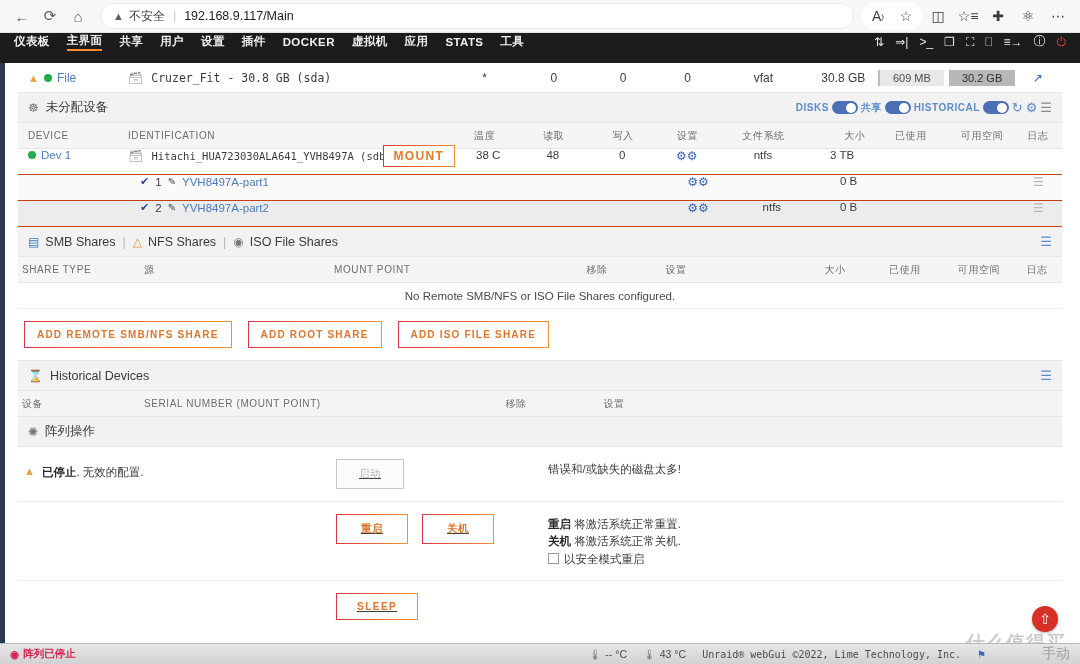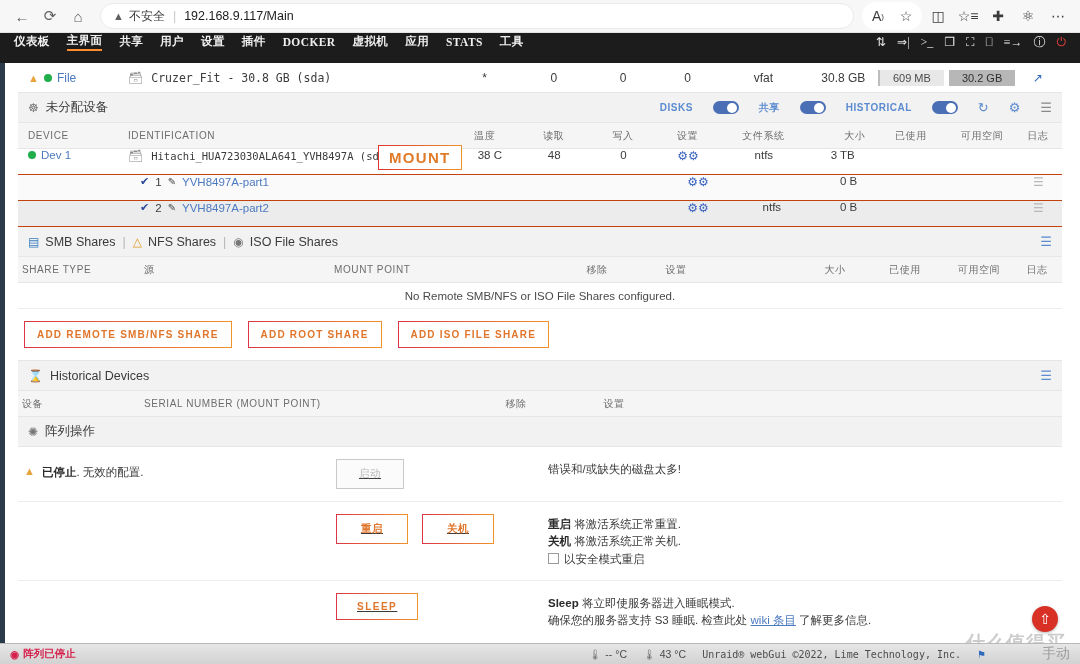--- a/index.html
+++ b/index.html
@@ -55,24 +55,23 @@
   .tb-pill {
     display: flex; align-items: center;
     background: #ffffff; border-radius: 14px; padding: 0 2px;
   }
 
   
   .unraid-nav {
     height: 30px;
     background: #1c1c1c;
     display: flex;
-    align-items: flex-end;
-    padding: 12px 14px;
+    align-items: flex-start;
+    padding: 0 14px;
     color: #ffffff;
-    font-family: Liberation Serif, serif;
   }
   .nav-items { display: flex; align-items: center; gap: 17px; flex: 1 1 auto;}
   .nav-item {
     font-size: 11.5px;
     font-weight: bold;
     letter-spacing: .4px;
     color: #f0f0f0;
     padding-bottom: 1px;
     white-space: nowrap;
   }
@@ -134,21 +133,21 @@
     background: #f2f2f2;
     height: 30px;
     display: flex; align-items: center;
     padding: 0 10px;
     font-size: 12.5px;
     color: #3a3a3a;
     border-bottom: 1px solid #e6e6e6;
   }
   .sec-head .title { display: flex; align-items: center; gap: 7px; flex: 1 1 auto;}
   .sec-ico { font-size: 12px; color: #777; }
-  .sec-tools { display: flex; align-items: center; gap: 20px; font-size: 11px; }
+  .sec-tools { display: flex; align-items: center; gap: 3px; font-size: 11px; }
   .tgl-label { color: #5b8bd0; font-weight: bold; letter-spacing: .5px; font-size: 10px;}
   .toggle {
     width: 26px; height: 13px; border-radius: 7px; background: #4a6fb5;
     position: relative; display: inline-block;
   }
   .toggle::after {
     content:''; position: absolute; top: 1.5px; right: 1.5px;
     width: 10px; height: 10px; border-radius: 50%; background: #ffffff;
   }
   .tool-ico { color: #5b8bd0; font-size: 13px; }
@@ -174,21 +173,21 @@
     font-size: 11.5px;
     color: #3b3b3b;
     border-bottom: 1px solid #c2410c;
     padding: 0 4px;
   }
   .drow.alt { background: #ececec; }
   .drow.white { background: #fafafa; }
   .mount-btn {
     border: 1px solid;
     border-image: linear-gradient(90deg,#e0342e,#f0932b) 1;
-    color: #e07b2a; font-size: 15px; font-weight: bold;
+    color: #e07b2a; font-size: 12px; font-weight: bold;
     letter-spacing: 1.3px; padding: 3px 10px; background: #fff;
     text-align:center;
   }
   .gear-blue { color: #3a63c0; font-size: 12px; }
   .log-ico { color: #b9b9b9; font-size: 12px; }
   .chk { color: #2b4a99; font-size: 11px; }
   .pencil { color: #4a4a4a; font-size: 10px; }
   .part-indent { padding-left: 118px; display: flex; align-items: center; gap: 6px; font-size: 11.5px;}
 
   
@@ -544,24 +543,20 @@
         <div><span class="bold-t">关机</span><span> 将激活系统正常关机.</span></div>
         <div><span class="cbx"></span><span>以安全模式重启</span></div>
       </div>
     </div>
 
     <div class="ops-row" style="border-bottom:none">
       <div class="ops-left"></div>
       <div class="ops-btns">
         <button class="obtn3">SLEEP</button>
       </div>
-      <div class="ops-text">
-        <div><span class="bold-t">Sleep</span><span> 将立即使服务器进入睡眠模式.</span></div>
-        <div><span>确保您的服务器支持 S3 睡眠. 检查此处 </span><a class="wiki-lnk">wiki 条目</a><span> 了解更多信息.</span></div>
-      </div>
     </div>
 
   </div>
 
   <div class="scrolltop">⇧</div>
   <div class="watermark">什么值得买</div>
 
   <div class="statusbar">
     <div class="sb-left">
       <span>◉</span>

